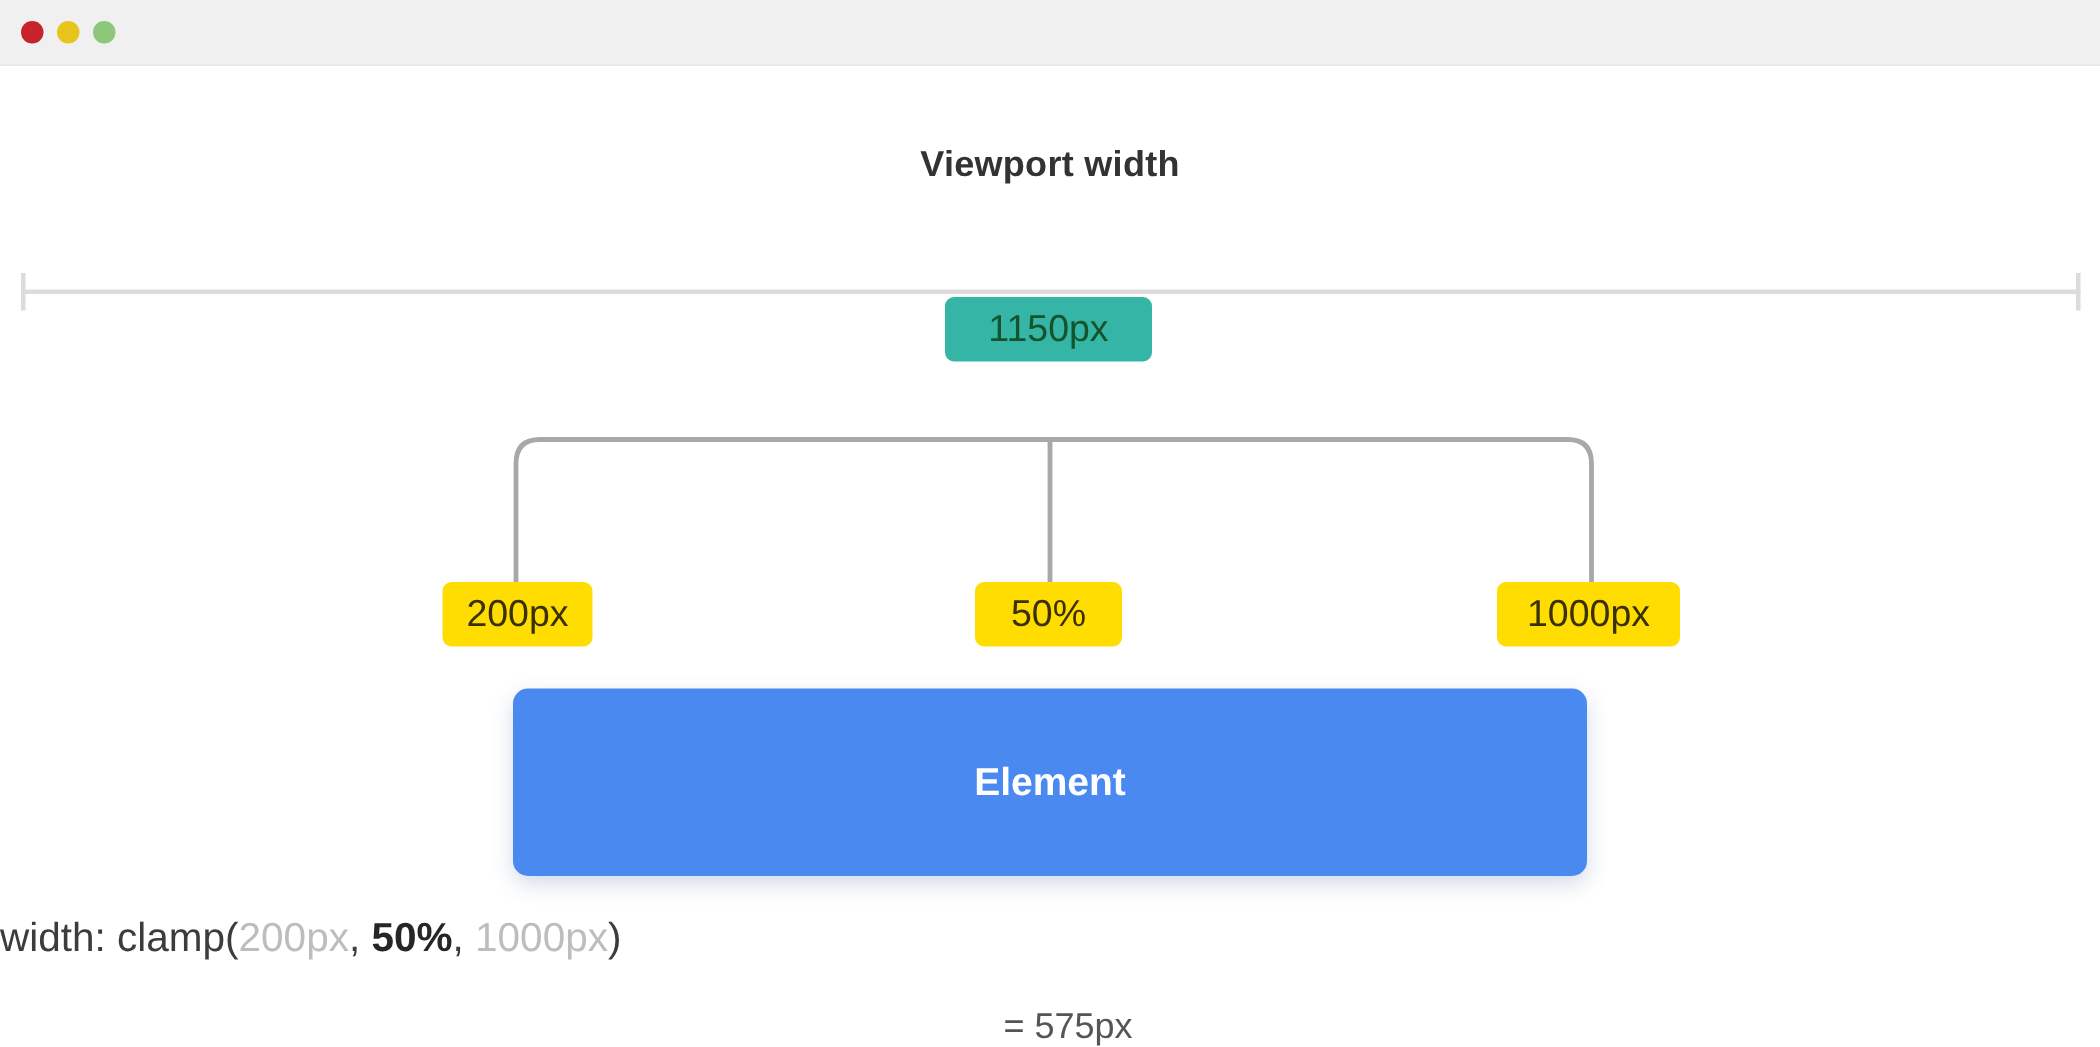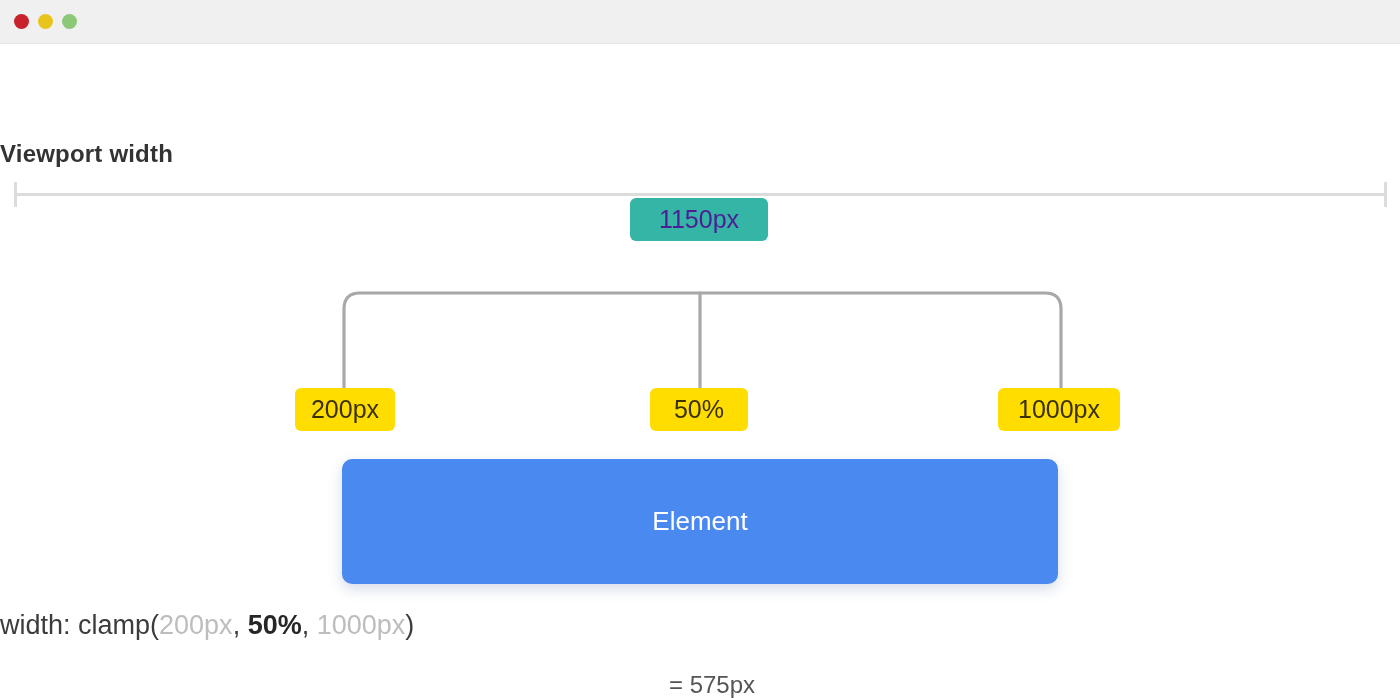--- a/index.html
+++ b/index.html
@@ -52,26 +52,25 @@
     width: 1400px;
     height: 654px;
     background: #ffffff;
   }
 
   
   .page-title {
     position: absolute;
     left: 0; top: 52px;
     width: 1400px;
-    text-align: left;
+    text-align: center;
     font-size: 24px;
     font-weight: bold;
     color: #333333;
     letter-spacing: 0.2px;
-    margin-top: 44px;
   }
 
   
   .ruler {
     position: absolute;
     left: 14px; top: 130px;
     width: 1373px;
     height: 42px;
   }
   .ruler-line {
@@ -91,21 +90,21 @@
   .ruler-cap-left  { left: 0; }
   .ruler-cap-right { right: 0; }
 
   .viewport-badge {
     position: absolute;
     left: 630px; top: 154px;
     width: 138px;
     height: 43px;
     background: #35b5a5;
     border-radius: 6px;
-    color: #4c1d95;
+    color: #14532d;
     font-size: 25px;
     display: flex;
     align-items: center;
     justify-content: center;
     box-sizing: border-box;
   }
 
   
   .bracket {
     position: absolute;
@@ -142,20 +141,21 @@
     border-radius: 10px;
     box-shadow: 0 5px 14px rgba(60,90,150,0.22);
     display: flex;
     align-items: center;
     justify-content: center;
     box-sizing: border-box;
   }
   .element-label {
     color: #ffffff;
     font-size: 26px;
+    font-weight: bold;
   }
 
   
   .formula {
     position: absolute;
     left: 0; top: 566px;
     width: 1400px;
     text-align: left;
     font-size: 27px;
     color: #3c3c3c;

